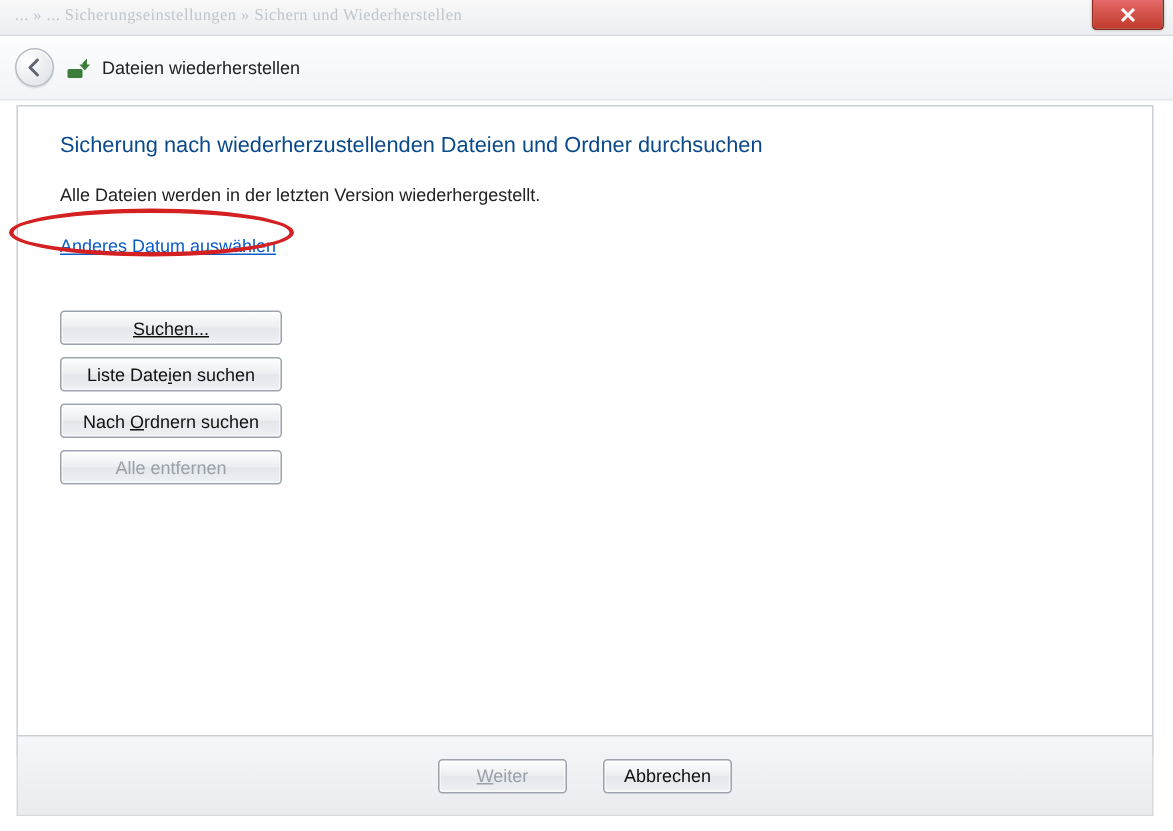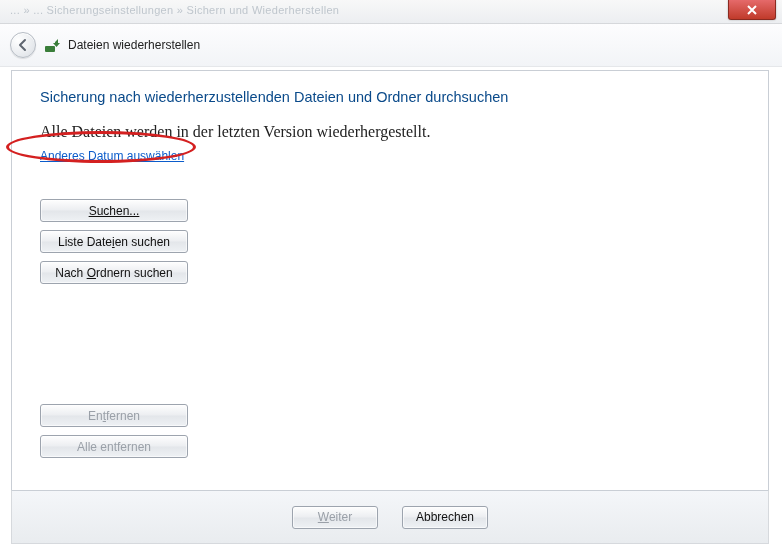--- a/index.html
+++ b/index.html
@@ -10,20 +10,21 @@
       width: 782px;
       height: 554px;
       position: relative;
       overflow: hidden;
     }
     .chrome-top {
       height: 24px;
       background: linear-gradient(#f8f8f8,#eceef1);
       border-bottom: 1px solid #d6d8db;
       position: relative;
+      font-family: Liberation Serif, serif;
     }
     .chrome-top .blur-text {
       position: absolute;
       left: 10px; top: 4px;
       color: #bfc6cd;
       font-size: 11px;
       letter-spacing: 0.3px;
       filter: blur(0.5px);
     }
     .close-btn {
@@ -74,23 +75,22 @@
       background: #fff;
       padding: 18px 24px 9px 28px;
     }
     .main-heading {
       color: #0a4a8a;
       font-size: 14.5px;
       margin-bottom: 18px;
     }
     .sub-text {
       color: #222;
-      font-size: 16px;
-      margin-bottom: 8px;
-      font-family: Liberation Serif, serif;
+      font-size: 12px;
+      margin-bottom: 20px;
     }
     .link-text {
       color: #0b5ccb;
       font-size: 12px;
       text-decoration: underline;
       cursor: pointer;
       display: inline-block;
     }
     .annotation-ring {
       position: absolute;
@@ -210,21 +210,20 @@
     <a class="link-text">Anderes Datum auswählen</a>
     <div class="annotation-ring" style="left:-34px; top:-18px;"></div>
   </div>
 
   <div class="body-row">
 
     <div class="btn-col">
       <button class="btn"><span style="text-decoration:underline">Suchen...</span></button>
       <button class="btn"><span>Liste Date</span><span class="underline-accel">i</span><span>en suchen</span></button>
       <button class="btn"><span>Nach </span><span class="underline-accel">O</span><span>rdnern suchen</span></button>
-      <button class="btn btn-stack-gap-large" disabled=""><span>En</span><span class="underline-accel">t</span><span>fernen</span></button>
       <button class="btn" disabled="">Alle entfernen</button>
     </div>
   </div>
 </div>
 
 <div class="footer-bar">
   <button class="footer-btn" disabled=""><span></span><span class="underline-accel">W</span><span>eiter</span></button>
   <button class="footer-btn">Abbrechen</button>
 </div>
 

